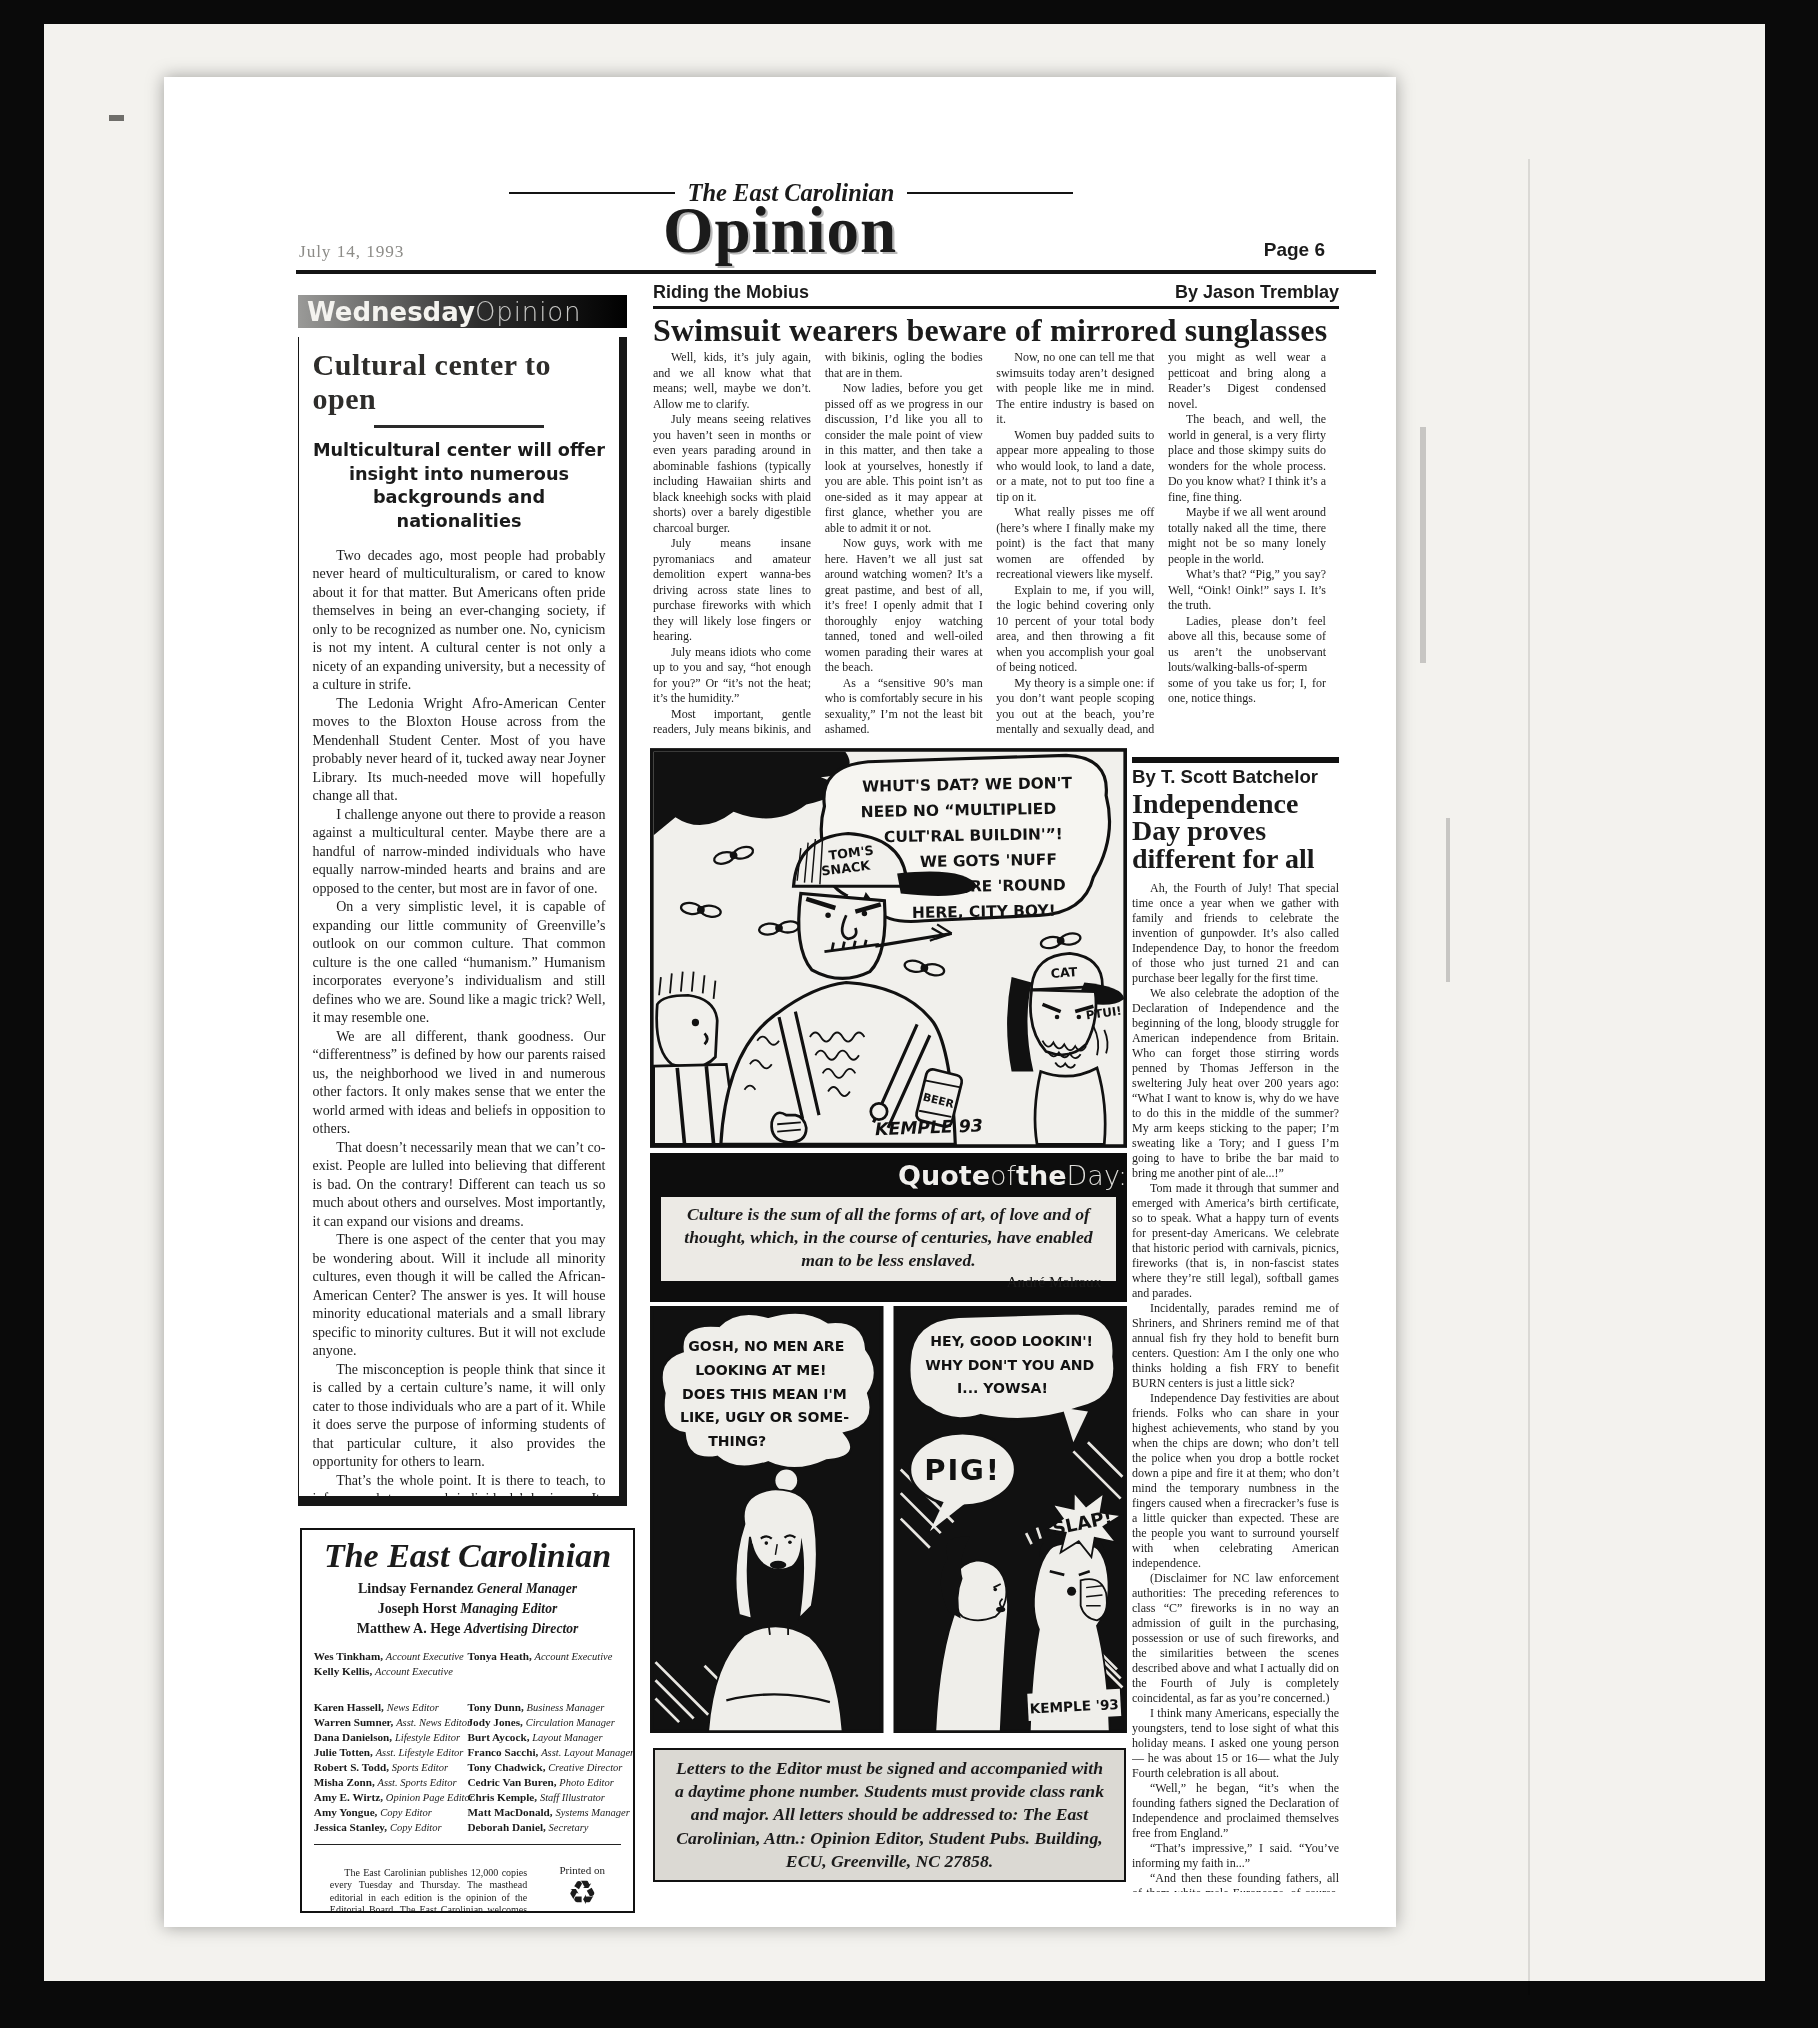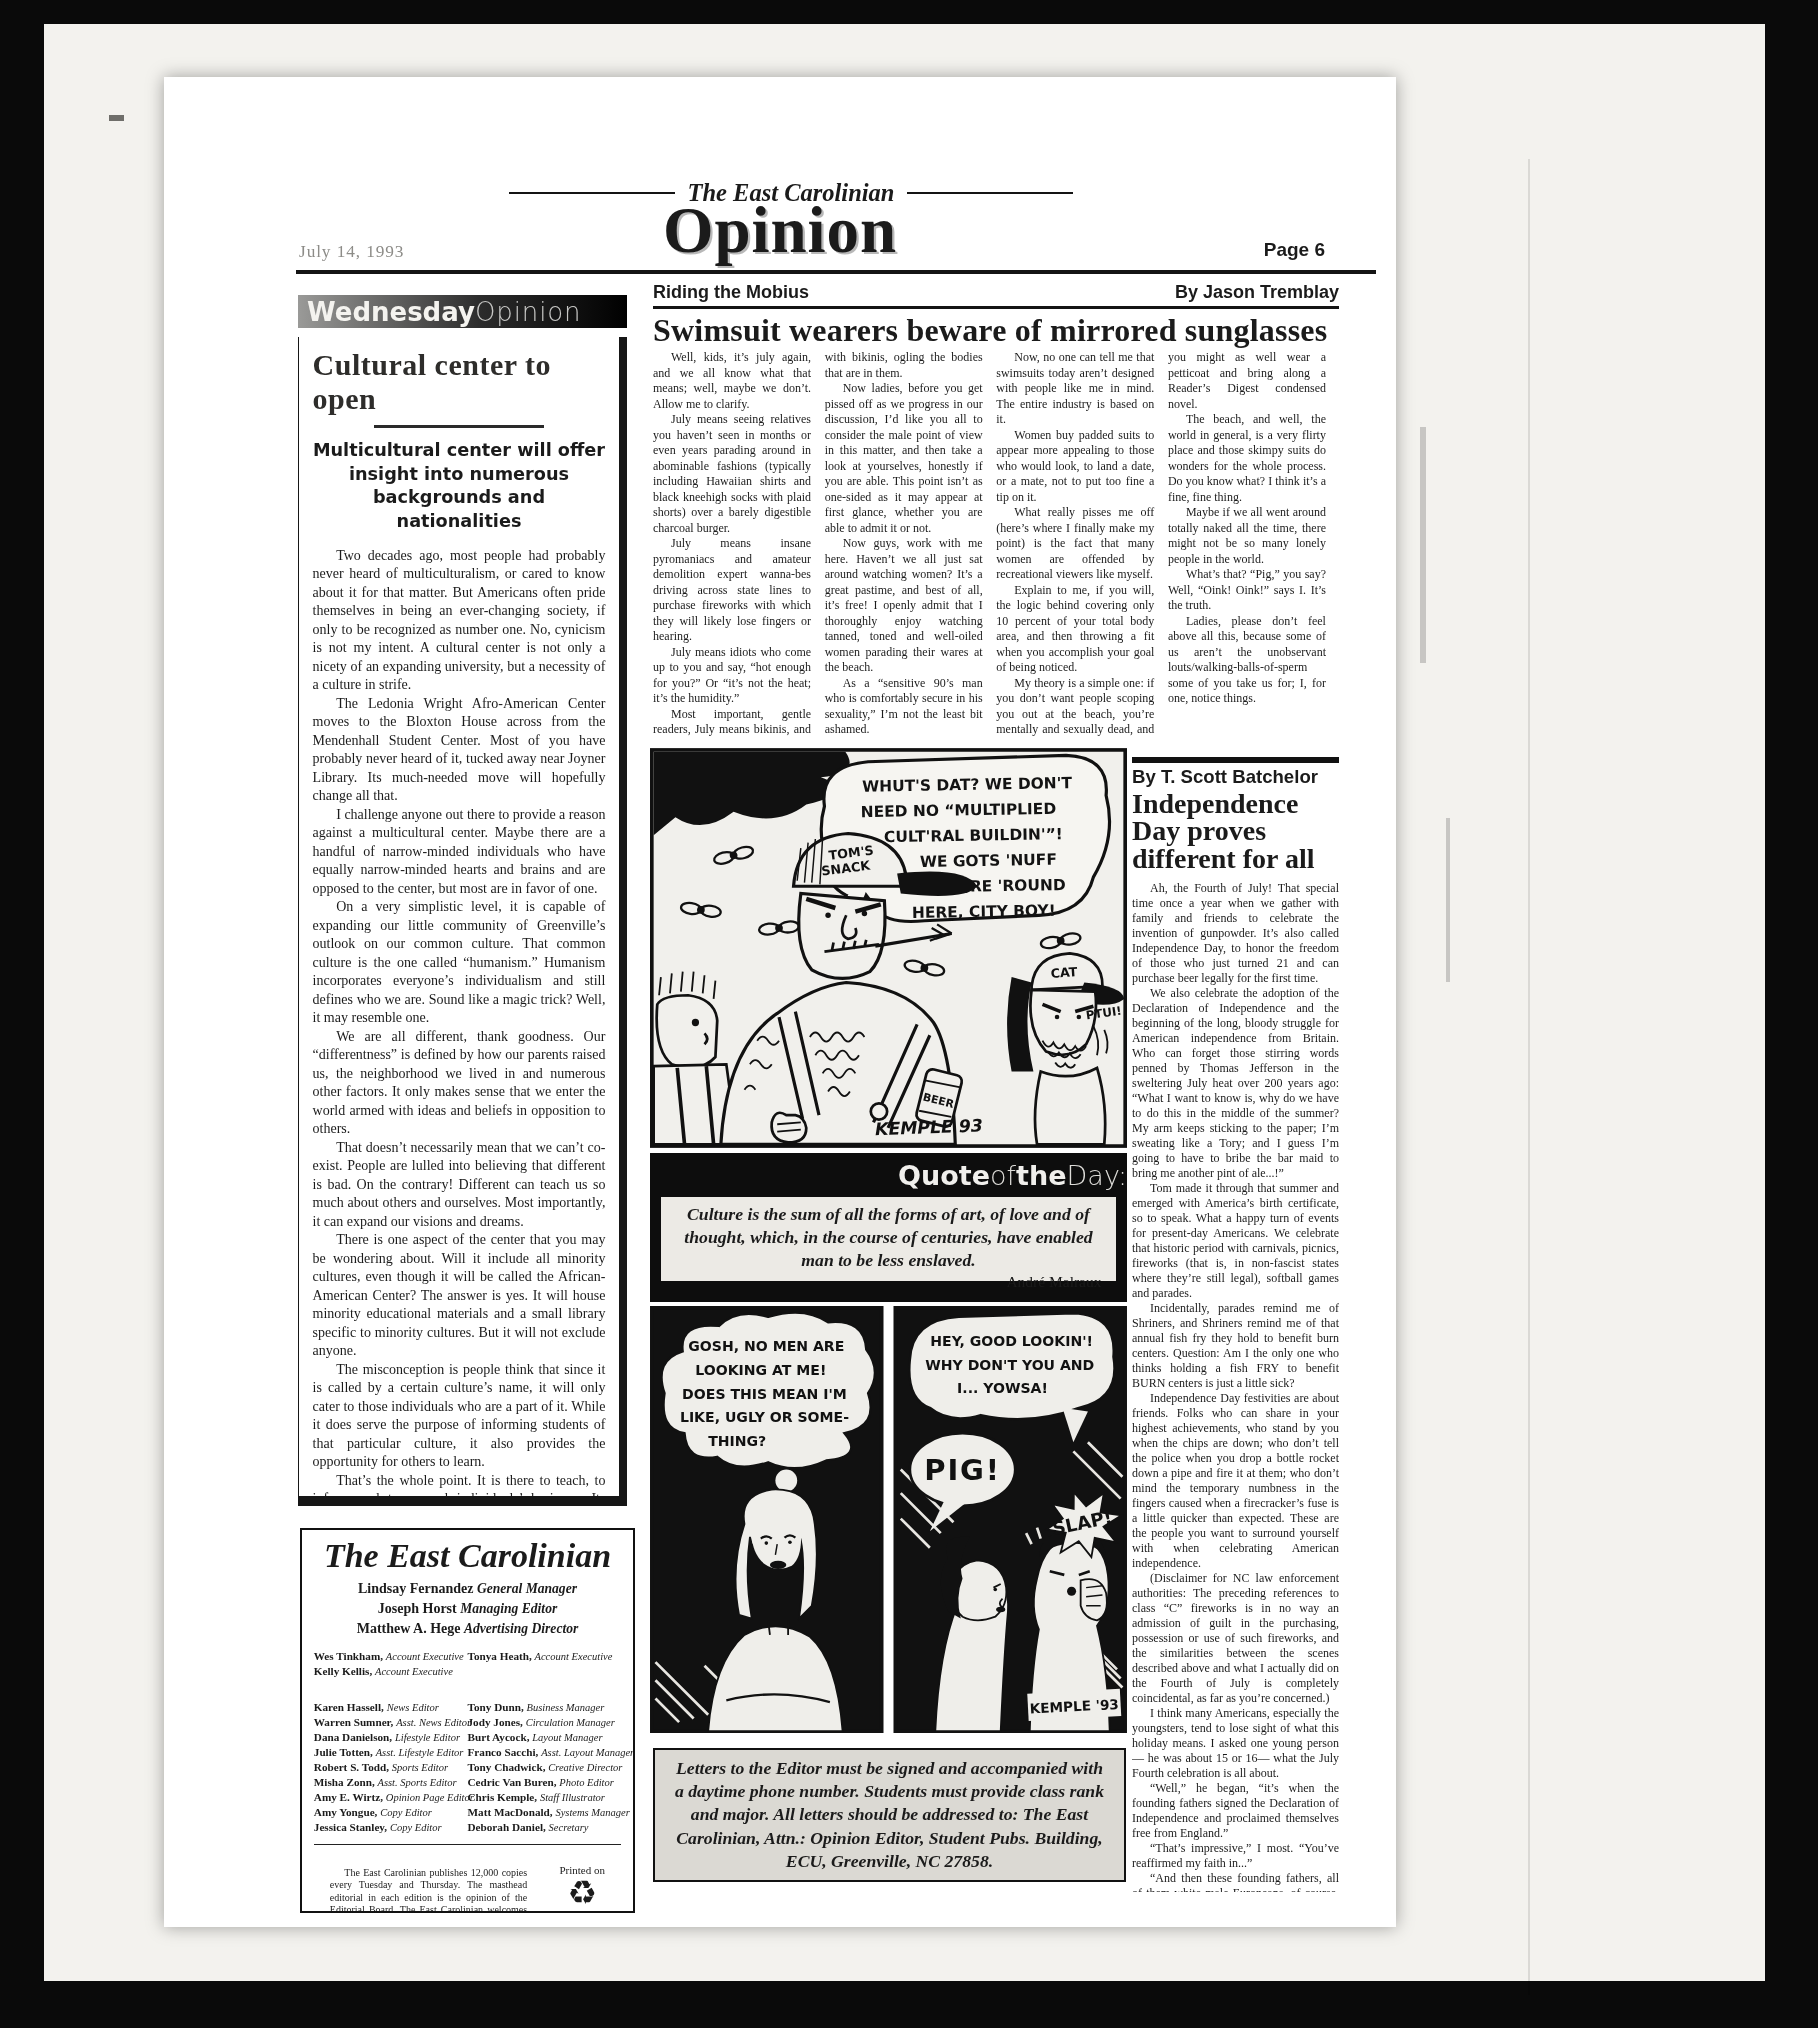--- a/index.html
+++ b/index.html
@@ -332,21 +332,21 @@
     <div class="abs indyhead">Independence Day proves different for all</div>
     <div class="abs indybody">
         <p>Ah, the Fourth of July! That special time once a year when we gather with family and friends to celebrate the invention of gunpowder. It’s also called Independence Day, to honor the freedom of those who just turned 21 and can purchase beer legally for the first time.</p>
         <p>We also celebrate the adoption of the Declaration of Independence and the beginning of the long, bloody struggle for American independence from Britain. Who can forget those stirring words penned by Thomas Jefferson in the sweltering July heat over 200 years ago: “What I want to know is, why do we have to do this in the middle of the summer? My arm keeps sticking to the paper; I’m sweating like a Tory; and I guess I’m going to have to bribe the bar maid to bring me another pint of ale...!”</p>
         <p>Tom made it through that summer and emerged with America’s birth certificate, so to speak. What a happy turn of events for present-day Americans. We celebrate that historic period with carnivals, picnics, fireworks (that is, in non-fascist states where they’re still legal), softball games and parades.</p>
         <p>Incidentally, parades remind me of Shriners, and Shriners remind me of that annual fish fry they hold to benefit burn centers. Question: Am I the only one who thinks holding a fish FRY to benefit BURN centers is just a little sick?</p>
         <p>Independence Day festivities are about friends. Folks who can share in your highest achievements, who stand by you when the chips are down; who don’t tell the police when you drop a bottle rocket down a pipe and fire it at them; who don’t mind the temporary numbness in the fingers caused when a firecracker’s fuse is a little quicker than expected. These are the people you want to surround yourself with when celebrating American independence.</p>
         <p>(Disclaimer for NC law enforcement authorities: The preceding references to class “C” fireworks is in no way an admission of guilt in the purchasing, possession or use of such fireworks, and the similarities between the scenes described above and what I actually did on the Fourth of July is completely coincidental, as far as you’re concerned.)</p>
         <p>I think many Americans, especially the youngsters, tend to lose sight of what this holiday means. I asked one young person— he was about 15 or 16— what the July Fourth celebration is all about.</p>
         <p>“Well,” he began, “it’s when the founding fathers signed the Declaration of Independence and proclaimed themselves free from England.”</p>
-        <p>“That’s impressive,” I most. “You’ve reaffirmed my faith in...”</p>
+        <p>“That’s impressive,” I said. “You’ve informing my faith in...”</p>
         <p>“And then these founding fathers, all of them white male Europeans, of course, carried on with the subjugation of women, the systematic rape of the environment, oppression of the Africans brought here as slaves, aggressive colonization, destruction of...”</p>
       </div>
 
     <div class="abs quotebox">
       <div class="quotetitle">
         <span class="b">Quote</span>
           <span class="t">of</span>
           <span class="b">the</span>
           <span class="t">Day:</span>
       </div>

